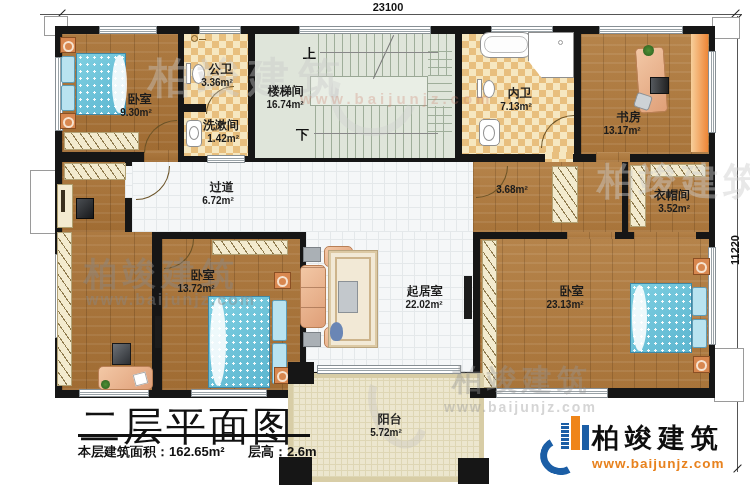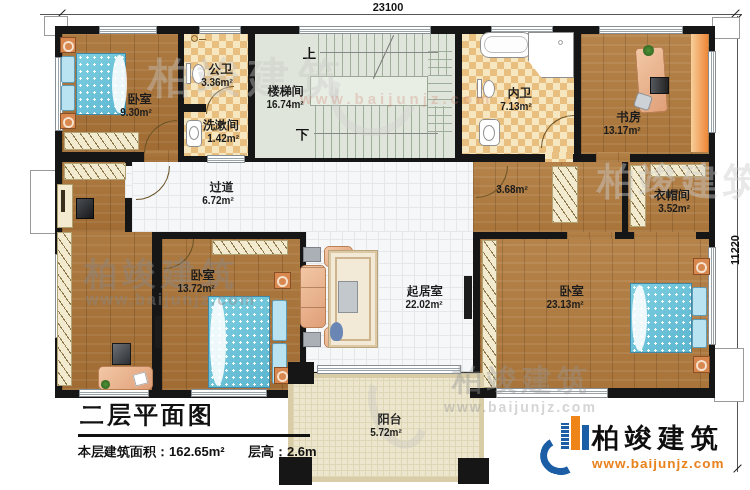--- a/index.html
+++ b/index.html
@@ -277,21 +277,21 @@
     </div>
   <div class="rlabel" style="left:565px;top:284px;">
     <div class="rname">卧室</div>
       <div class="rarea">23.13m²</div>
     </div>
   <div class="rlabel" style="left:386px;top:412px;">
     <div class="rname">阳台</div>
       <div class="rarea">5.72m²</div>
     </div>
 
-  <div class="abs" style="left:80px;top:399px;font-size:24px;font-weight:bold;letter-spacing:3px;color:#111;">二层平面图</div>
+  <div class="abs" style="left:80px;top:399px;font-size:40px;font-weight:normal;letter-spacing:3px;color:#111;">二层平面图</div>
   <div class="abs" style="left:78px;top:434px;width:232px;height:3px;background:#111;"></div>
   <div class="abs" style="left:78px;top:443px;font-size:13px;font-weight:bold;color:#111;">本层建筑面积：162.65m²</div>
   <div class="abs" style="left:248px;top:443px;font-size:13px;font-weight:bold;color:#111;">层高：2.6m</div>
 
   <div class="abs crescent" style="left:540px;top:437px;width:40px;height:38px;border-width:7px;border-bottom-color:#1b5ea6;border-left-color:#1b5ea6;transform:rotate(15deg);"></div>
   <div class="abs" style="left:561px;top:423px;width:8px;height:26px;background:repeating-linear-gradient(0deg,#1b5ea6 0 3px,#fff 3px 4px),#1b5ea6;"></div>
   <div class="abs" style="left:571px;top:416px;width:9px;height:34px;background:#ef8519;"></div>
   <div class="abs" style="left:582px;top:425px;width:7px;height:25px;background:#1b5ea6;"></div>
   <div class="abs" style="left:592px;top:420px;font-size:27px;font-weight:bold;letter-spacing:6px;color:#0e0e0e;">柏竣建筑</div>
   <div class="abs" style="left:592px;top:456px;font-size:13.5px;font-weight:bold;letter-spacing:1px;color:#e8821e;">www.baijunjz.com</div>

